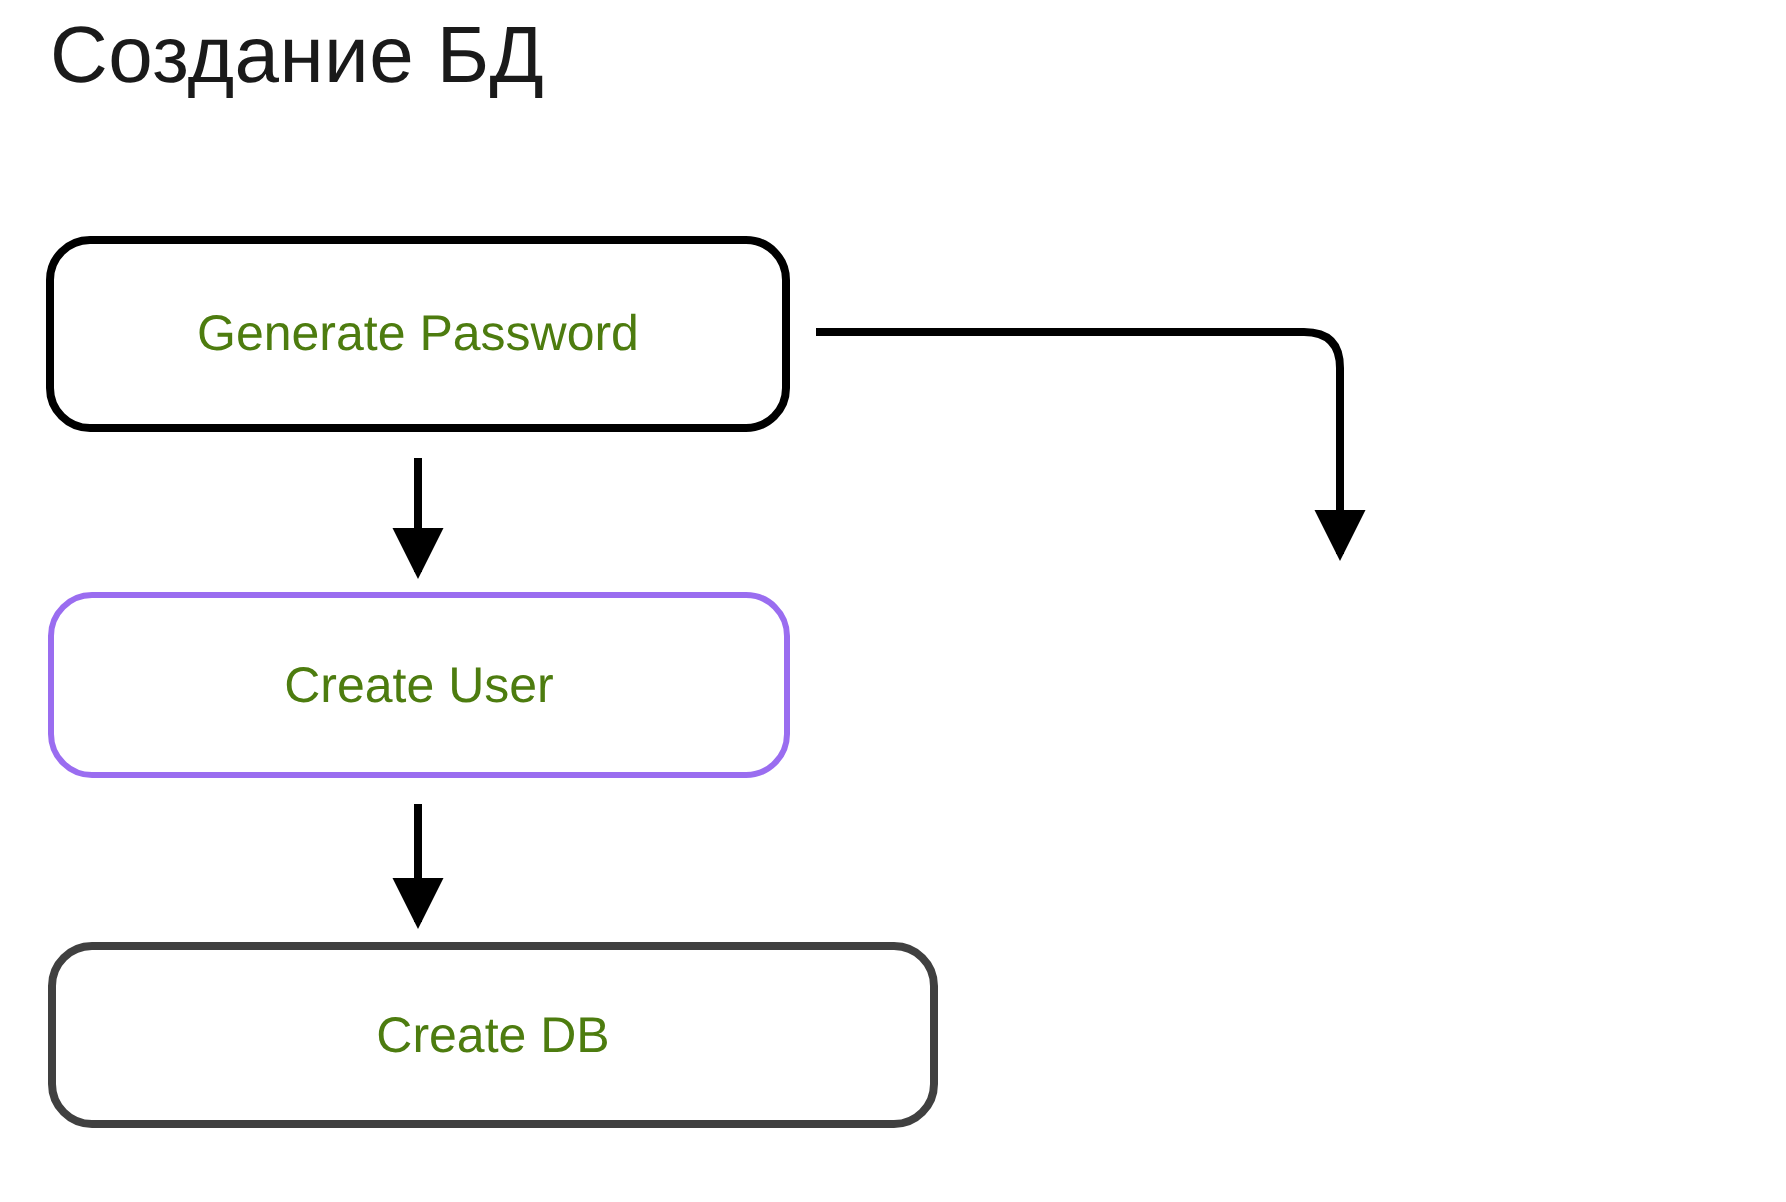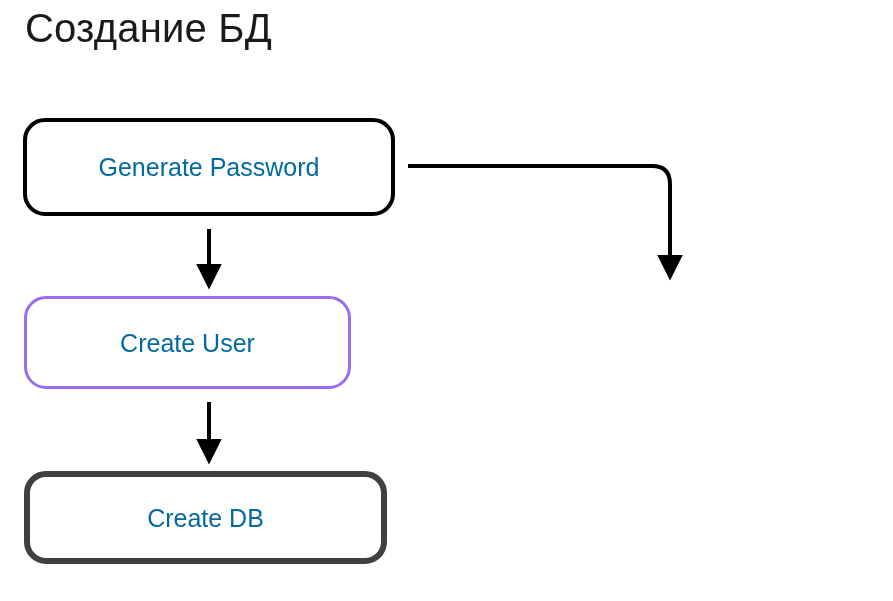--- a/index.html
+++ b/index.html
@@ -29,46 +29,46 @@
     white-space: nowrap;
   }
   .node {
     position: absolute;
     box-sizing: border-box;
     background: #ffffff;
     display: flex;
     align-items: center;
     justify-content: center;
     text-align: center;
-    color: #0369a1;
+    color: #4d7c0f;
     font-size: 25px;
     font-weight: 400;
     line-height: 1.2;
     border-radius: 22px;
   }
   .node-generate-password {
     left: 23px;
     top: 118px;
     width: 372px;
     height: 98px;
     border: 4px solid #000000;
   }
   .node-create-user {
     left: 24px;
     top: 296px;
-    width: 327px;
+    width: 371px;
     height: 93px;
     border: 3px solid #9a6df0;
   }
   .node-create-db {
     left: 24px;
     top: 471px;
-    width: 363px;
+    width: 445px;
     height: 93px;
-    border: 6px solid #404040;
+    border: 4px solid #404040;
   }
   .node-save-in-vault {
     left: 486px;
     top: 296px;
     width: 370px;
     height: 93px;
     border: 3px solid #f9555a;
   }
   #edges {
     position: absolute;

